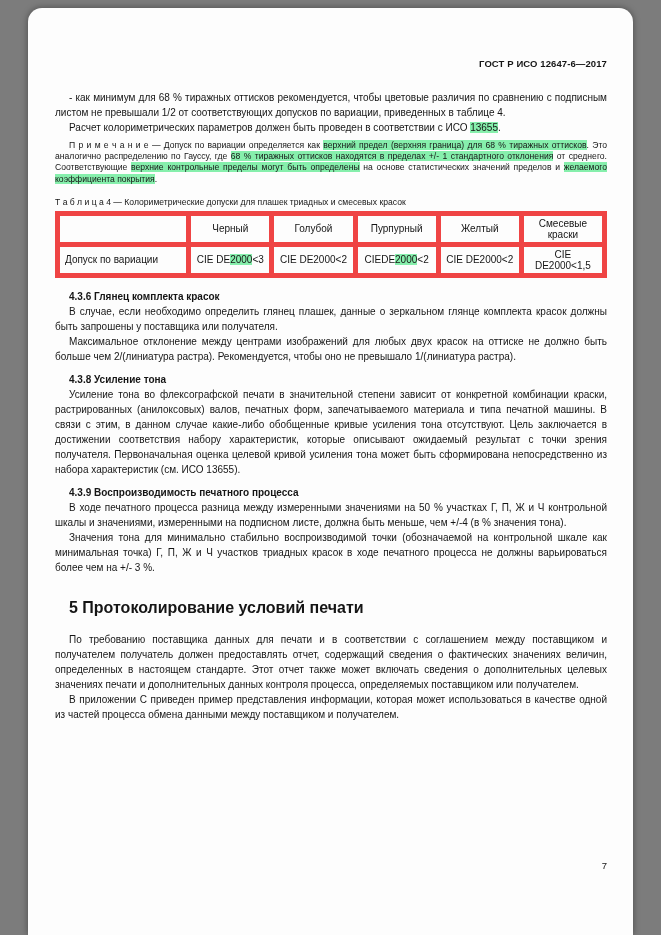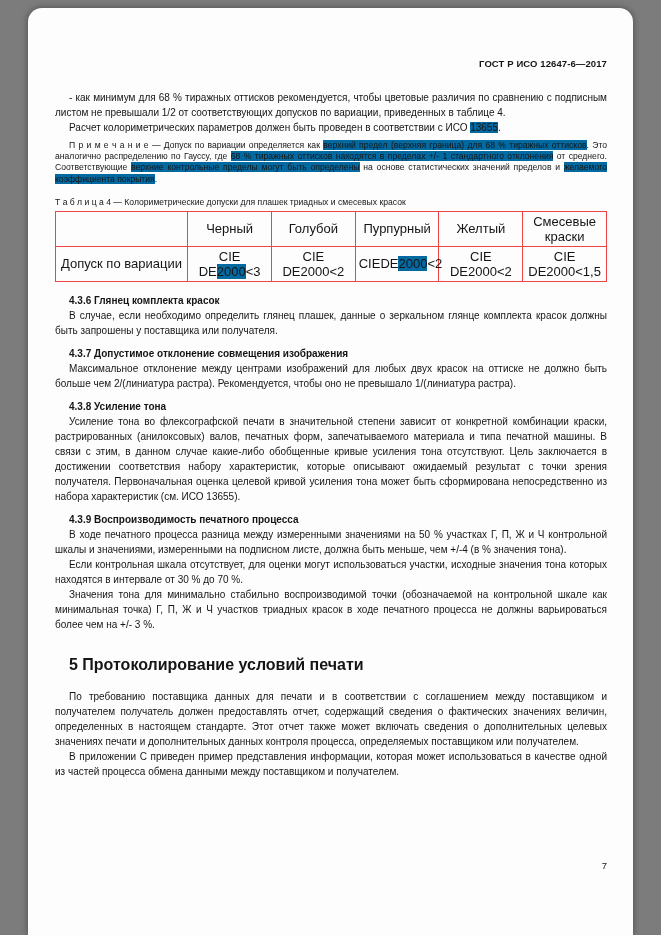--- a/index.html
+++ b/index.html
@@ -22,27 +22,27 @@
     text-align:right; font-weight:bold; font-size:9.5px; margin-bottom:21px;
     letter-spacing:0.1px;
   }
   p.para {
     font-size:10px; line-height:15px; text-align:justify; text-indent:14px;
   }
   p.note {
     font-size:8.6px; line-height:11.2px; text-align:justify; text-indent:14px;
     margin-top:5px;
   }
-  .hl { background:#0369a1; }
+  .hl { background:#86efac; }
   .table-caption {
     font-size:8.6px; margin-top:12px; margin-bottom:4px; text-align:left;
   }
   table.tol-table { width:100%; border-collapse:collapse; margin-bottom:13px; table-layout:fixed; }
   .tol-table th, .tol-table td {
-    border:1px solid #ef4444; font-size:13px; text-align:center;
+    border:5px solid #ef4444; font-size:10px; text-align:center;
     vertical-align:middle; padding:2px 3px;
   }
   .tol-table th { font-weight:normal; height:26px; }
   .tol-table td { height:24px; }
   .tol-table .label-col { width:24%; }
   .tol-table td.row-label { text-align:left; padding-left:5px; }
   h4.sec-title {
     font-size:10px; font-weight:bold; text-indent:14px; text-align:left;
     margin-top:10px; margin-bottom:2px;
   }
@@ -88,29 +88,27 @@
             <td><span>CIEDE</span><span class="hl">2000</span><span>&lt;2</span></td>
             <td>CIE DE2000&lt;2</td>
             <td>CIE DE2000&lt;1,5</td>
           </tr>
         </tbody>
       </table>
 
       <h4 class="sec-title">4.3.6 Глянец комплекта красок</h4>
       <p class="para">В случае, если необходимо определить глянец плашек, данные о зеркальном глянце комплекта красок должны быть запрошены у поставщика или получателя.</p>
 
-      <h4 class="sec-title">4.3.7 Допустимое отклонение совмещения изображения</h4>
       <p class="para">Максимальное отклонение между центрами изображений для любых двух красок на оттиске не должно быть больше чем 2/(линиатура растра). Рекомендуется, чтобы оно не превышало 1/(линиатура растра).</p>
 
       <h4 class="sec-title">4.3.8 Усиление тона</h4>
       <p class="para">Усиление тона во флексографской печати в значительной степени зависит от конкретной комбинации краски, растрированных (анилоксовых) валов, печатных форм, запечатываемого материала и типа печатной машины. В связи с этим, в данном случае какие-либо обобщенные кривые усиления тона отсутствуют. Цель заключается в достижении соответствия набору характеристик, которые описывают ожидаемый результат с точки зрения получателя. Первоначальная оценка целевой кривой усиления тона может быть сформирована непосредственно из набора характеристик (см. ИСО 13655).</p>
 
       <h4 class="sec-title">4.3.9 Воспроизводимость печатного процесса</h4>
       <p class="para">В ходе печатного процесса разница между измеренными значениями на 50 % участках Г, П, Ж и Ч контрольной шкалы и значениями, измеренными на подписном листе, должна быть меньше, чем +/-4 (в % значения тона).</p>
-      <p class="para">Если контрольная шкала отсутствует, для оценки могут использоваться участки, исходные значения тона которых находятся в интервале от 30 % до 70 %.</p>
       <p class="para">Значения тона для минимально стабильно воспроизводимой точки (обозначаемой на контрольной шкале как минимальная точка) Г, П, Ж и Ч участков триадных красок в ходе печатного процесса не должны варьироваться более чем на +/- 3 %.</p>
 
       <h2 class="chap-title">5 Протоколирование условий печати</h2>
       <p class="para">По требованию поставщика данных для печати и в соответствии с соглашением между поставщиком и получателем получатель должен предоставлять отчет, содержащий сведения о фактических значениях величин, определенных в настоящем стандарте. Этот отчет также может включать сведения о дополнительных целевых значениях печати и дополнительных данных контроля процесса, определяемых поставщиком или получателем.</p>
       <p class="para">В приложении С приведен пример представления информации, которая может использоваться в качестве одной из частей процесса обмена данными между поставщиком и получателем.</p>
 
     </div>
     <div class="page-number">7</div>
   </div>
 </div>

